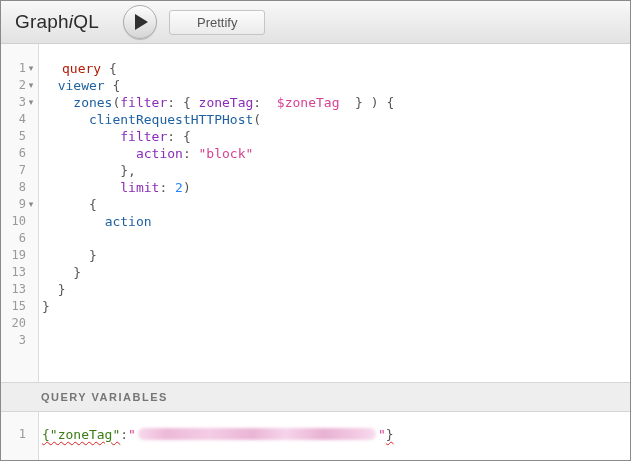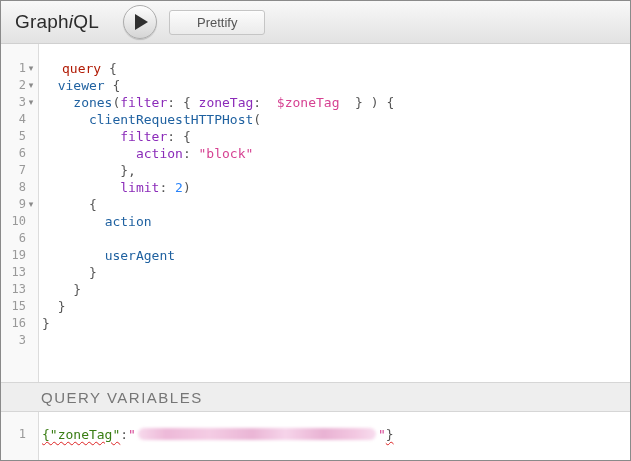--- a/index.html
+++ b/index.html
@@ -64,21 +64,21 @@
     vertical-align:-1px;filter:blur(1.6px);
     background:linear-gradient(90deg,#f7d9ec 0%,#edb9d8 12%,#f4cce4 30%,#eab5d5 48%,#f6d4ea 62%,#e9b2d3 78%,#f3c9e2 92%,#f7dcee 100%);
   }
   
   .var-header{
     flex:0 0 30px;height:30px;background:#eeeeee;
     border-top:1px solid #d6d6d6;border-bottom:1px solid #d6d6d6;
     display:flex;align-items:center;padding-left:40px;cursor:row-resize;
   }
   .var-title{
-    font-size:15px;font-weight:normal;letter-spacing:1.5px;color:#767676;
+    font-size:11px;font-weight:bold;letter-spacing:1.5px;color:#767676;
     text-transform:uppercase;
   }
   .var-editor{flex:1;}
   .var-editor .gutter,.var-editor .code{padding-top:14px;}
 </style>
 </head>
 <body>
 
 <div class="window">
 
@@ -146,41 +146,40 @@
         </div>
         <div class="gutter-row">
           <span class="ln">13</span>
           <span class="fold empty">▾</span>
         </div>
         <div class="gutter-row">
           <span class="ln">15</span>
           <span class="fold empty">▾</span>
         </div>
         <div class="gutter-row">
-          <span class="ln">16</span>
+          <span class="ln">20</span>
           <span class="fold empty">▾</span>
         </div>
         <div class="gutter-row">
           <span class="ln">3</span>
           <span class="fold empty">▾</span>
         </div>
       </div>
     <div class="code" id="q-code">
         <div class="code-line"><span class="tk-k">query</span><span class="tk-w"> </span><span class="tk-p">{</span></div>
         <div class="code-line"><span class="tk-w">  </span><span class="tk-o">viewer</span><span class="tk-w"> </span><span class="tk-p">{</span></div>
         <div class="code-line"><span class="tk-w">    </span><span class="tk-o">zones</span><span class="tk-p">(</span><span class="tk-a">filter</span><span class="tk-p">: </span><span class="tk-p">{ </span><span class="tk-a">zoneTag</span><span class="tk-p">:</span><span class="tk-w">  </span><span class="tk-v">$zoneTag</span><span class="tk-p">  } ) {</span></div>
         <div class="code-line"><span class="tk-w">      </span><span class="tk-o">clientRequestHTTPHost</span><span class="tk-p">(</span></div>
         <div class="code-line"><span class="tk-w">          </span><span class="tk-a">filter</span><span class="tk-p">: </span><span class="tk-p">{</span></div>
         <div class="code-line"><span class="tk-w">            </span><span class="tk-a">action</span><span class="tk-p">: </span><span class="tk-s">"block"</span></div>
         <div class="code-line"><span class="tk-w">          </span><span class="tk-p">},</span></div>
         <div class="code-line"><span class="tk-w">          </span><span class="tk-a">limit</span><span class="tk-p">: </span><span class="tk-n">2</span><span class="tk-p">)</span></div>
         <div class="code-line"><span class="tk-w">      </span><span class="tk-p">{</span></div>
         <div class="code-line"><span class="tk-w">        </span><span class="tk-o">action</span></div>
         <div class="code-line"><span class="tk-w">        </span></div>
-        <div class="code-line"><span class="tk-w">        </span><span class="tk-o">userAgent</span></div>
         <div class="code-line"><span class="tk-w">      </span><span class="tk-p">}</span></div>
         <div class="code-line"><span class="tk-w">    </span><span class="tk-p">}</span></div>
         <div class="code-line"><span class="tk-w">  </span><span class="tk-p">}</span></div>
         <div class="code-line"><span class="tk-p">}</span></div>
       </div>
   </div>
 
   <div class="var-header">
     <span class="var-title">QUERY VARIABLES</span>
   </div>

